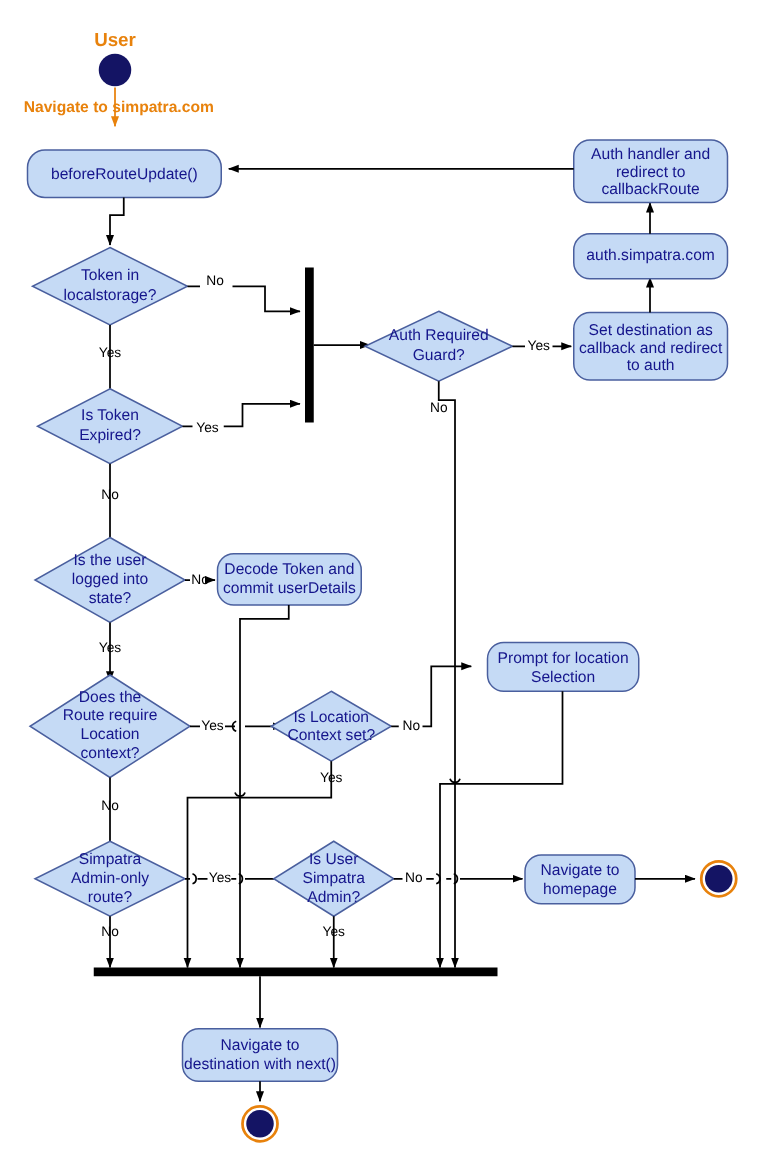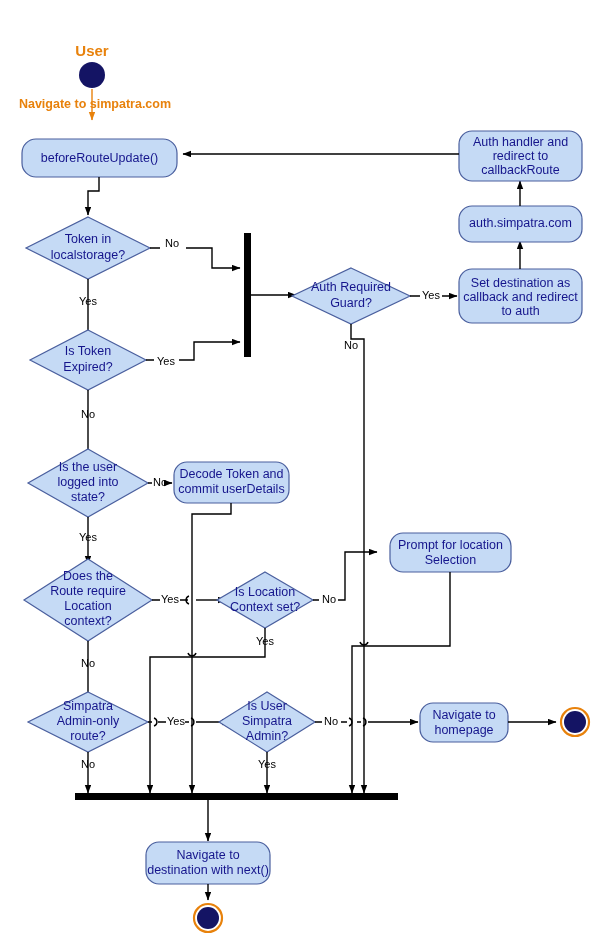--- a/index.html
+++ b/index.html
@@ -10,21 +10,20 @@
   body {
     width: 610px;
     height: 935px;
     font-family: "Liberation Sans", sans-serif;
     overflow: hidden;
   }
   #diagram-root {
     position: relative;
     width: 610px;
     height: 730px;
-    margin-top: 19px;
   }
   svg#flow {
     display: block;
     width: 610px;
     height: 935px;
   }
   .node-box {
     fill: #c5daf5;
     stroke: #4a5f9e;
     stroke-width: 1.2;

